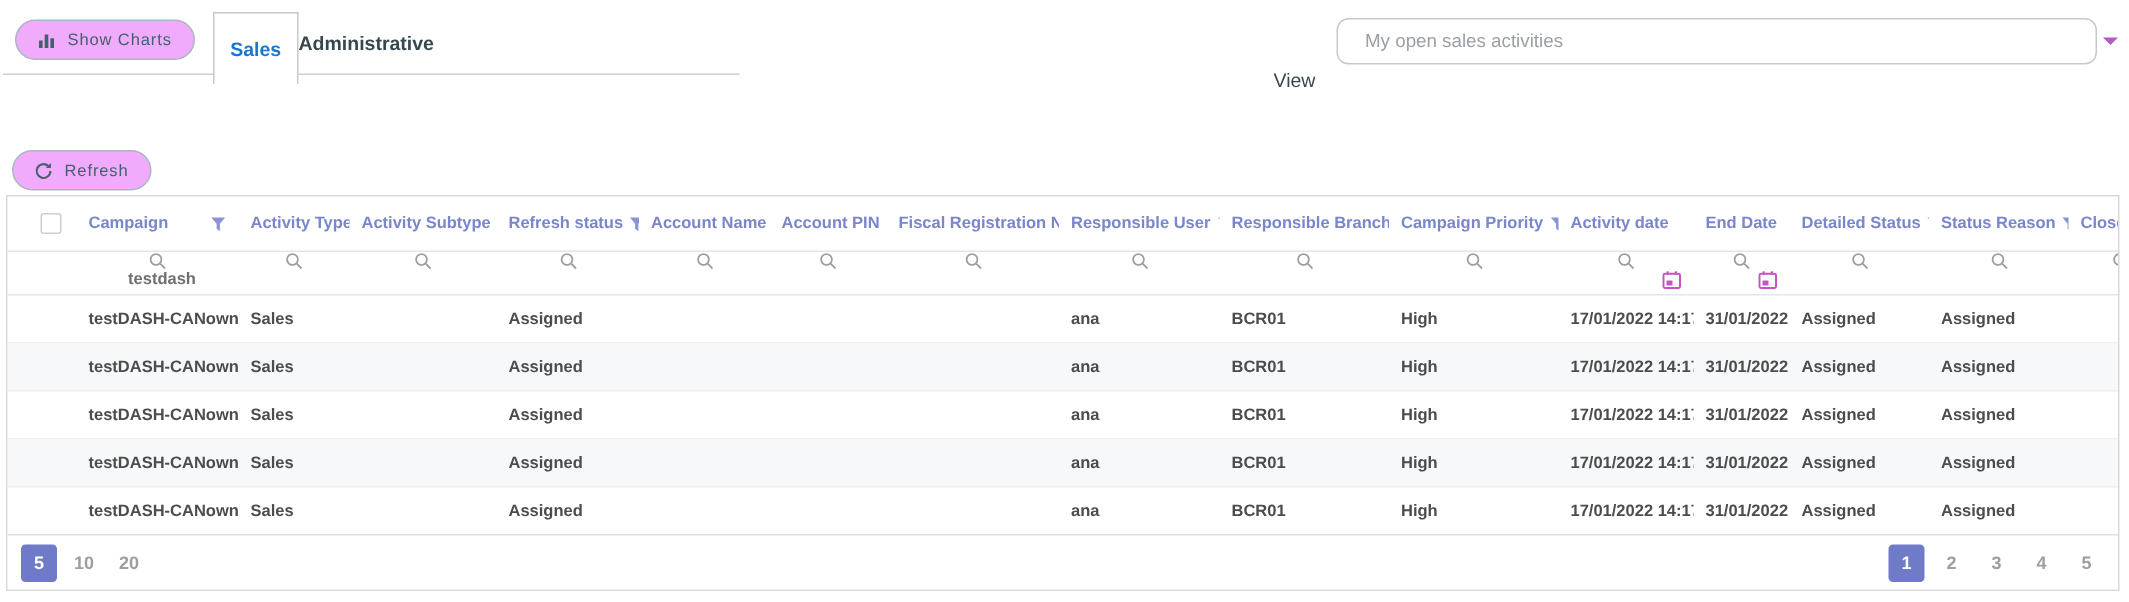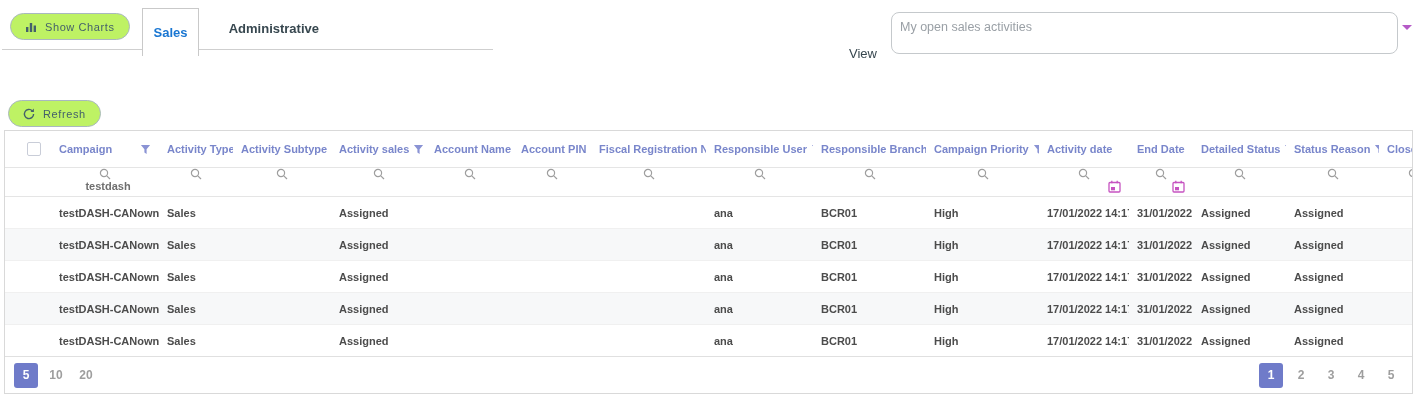--- a/index.html
+++ b/index.html
@@ -2,45 +2,45 @@
 <html><head>
 <meta charset="utf-8">
 <style>
   * { box-sizing: border-box; margin: 0; padding: 0; }
   body { background: #fff; font-family: "Liberation Sans", "DejaVu Sans", sans-serif; }
   .page { position: relative; width: 1419px; height: 401px; background: #fff; overflow: hidden; }
 
   
   .btn {
     display: inline-flex; align-items: center; gap: 8px;
-    height: 27px; padding: 0 14px; background: #bef264;
+    height: 27px; padding: 0 14px; background: #f0abfc;
     border: 1px solid #a9b8bf; border-radius: 14px;
     font-size: 11px; letter-spacing: .6px; color: #44606b;
     font-family: inherit; cursor: pointer; white-space: nowrap;
   }
   .show-charts { position: absolute; left: 10px; top: 13px; }
 
   .tab-underline { position: absolute; left: 2px; top: 49px; width: 491px; height: 1px; background: #cfcfcf; }
   .tab-active {
     position: absolute; left: 142px; top: 8px; width: 57px; height: 48px;
     background: #fff; border: 1px solid #c9c9c9; border-bottom: none;
     display: flex; align-items: center; justify-content: center;
     font-size: 13px; font-weight: bold; color: #1976d2; z-index: 2; cursor: pointer;
   }
   .tab-plain {
     position: absolute; left: 199px; top: 8px; width: 120px; height: 41px;
-    display: flex; align-items: center; justify-content: flex-end;
+    display: flex; align-items: center; justify-content: flex-start;
     font-size: 13px; font-weight: bold; color: #37474f; cursor: pointer;
   }
 
   .view-label { position: absolute; left: 849px; top: 20px; font-size: 13px; color: #37474f; margin-top: 26px; }
   .view-select {
-    position: absolute; left: 891px; top: 12px; width: 507px; height: 42px;
+    position: absolute; left: 891px; top: 12px; width: 507px; height: 31px;
     border: 1px solid #c5c9cc; border-radius: 8px; background: #fff;
-    font-size: 12.5px; color: #9aa0a6; line-height: 29px; padding-left: 8px; cursor: pointer;
+    font-size: 12.5px; color: #9aa0a6; line-height: 29px; padding-left: 18px; cursor: pointer;
     white-space: nowrap; overflow: hidden;
   }
   .view-caret {
     position: absolute; left: 1402px; top: 25px; width: 0; height: 0; cursor: pointer;
     border-left: 5px solid transparent; border-right: 5px solid transparent;
     border-top: 5px solid #b55ac7;
   }
 
   
   .refresh-btn { position: absolute; left: 8px; top: 100px; }
@@ -146,21 +146,21 @@
         </div>
       <div class="hcell">
         <span>Activity Subtype</span>
         <span class="funnel">
             <svg width="11" height="11" viewBox="0 0 12 12">
               <path d="M1 1h10L7.2 5.6V11L4.8 9.2V5.6L1 1z" fill="#8a93d4"></path>
             </svg>
           </span>
       </div>
       <div class="hcell">
-        <span>Activity sales</span>
+        <span>Refresh status</span>
         <span class="funnel">
             <svg width="11" height="11" viewBox="0 0 12 12">
               <path d="M1 1h10L7.2 5.6V11L4.8 9.2V5.6L1 1z" fill="#8a93d4"></path>
             </svg>
           </span>
       </div>
       <div class="hcell">
           <span>Account Name</span>
         </div>
       <div class="hcell">

